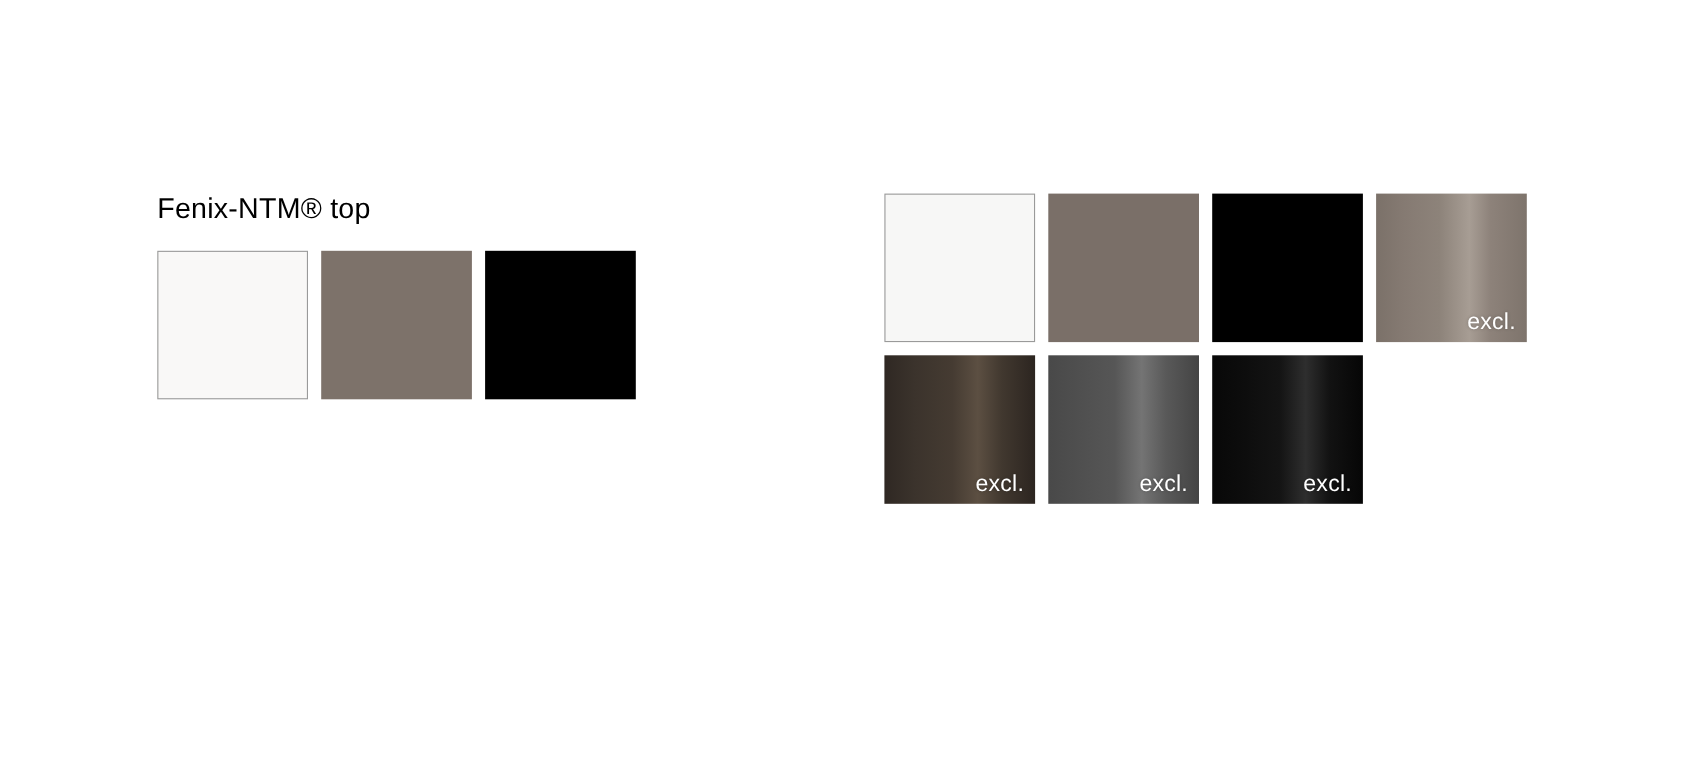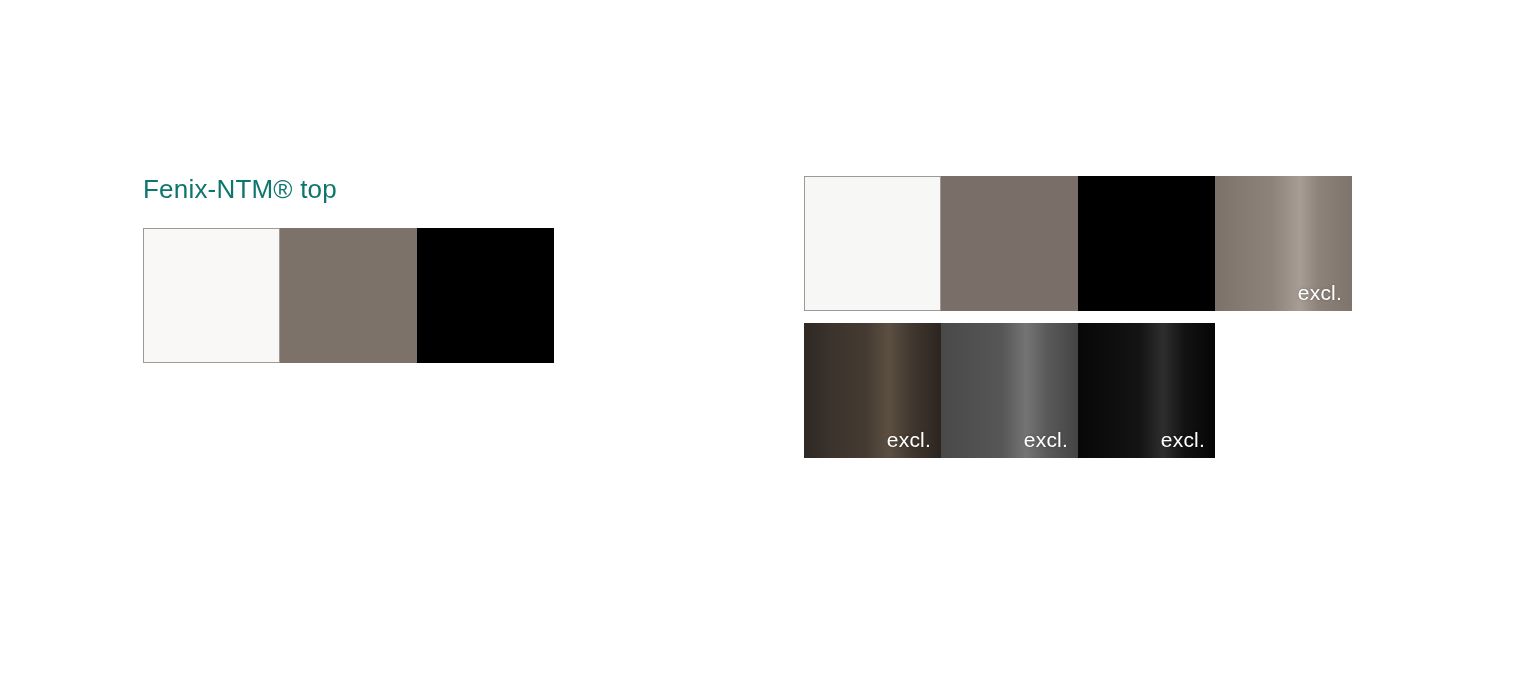--- a/index.html
+++ b/index.html
@@ -29,35 +29,36 @@
   }
 
   #group-fenix { left: 143px; top: 176px; }
   #group-steel { left: 804px; top: 176px; }
 
   .group-title {
     font-family: "Liberation Sans", sans-serif;
     font-size: 26px;
     font-weight: 300;
     letter-spacing: 0.2px;
-    color: #0f766e;
+    color: #000000;
     line-height: 1;
     margin: 0 0 26px 0;
     white-space: nowrap;
   }
 
   .swatch-rows {
     display: flex;
     flex-direction: column;
     gap: 12px;
   }
 
   .swatch-row {
     display: flex;
     flex-direction: row;
+    gap: 12px;
   }
 
   .swatch {
     position: relative;
     width: 137px;
     height: 135px;
     box-sizing: border-box;
     flex: 0 0 auto;
     overflow: hidden;
   }

